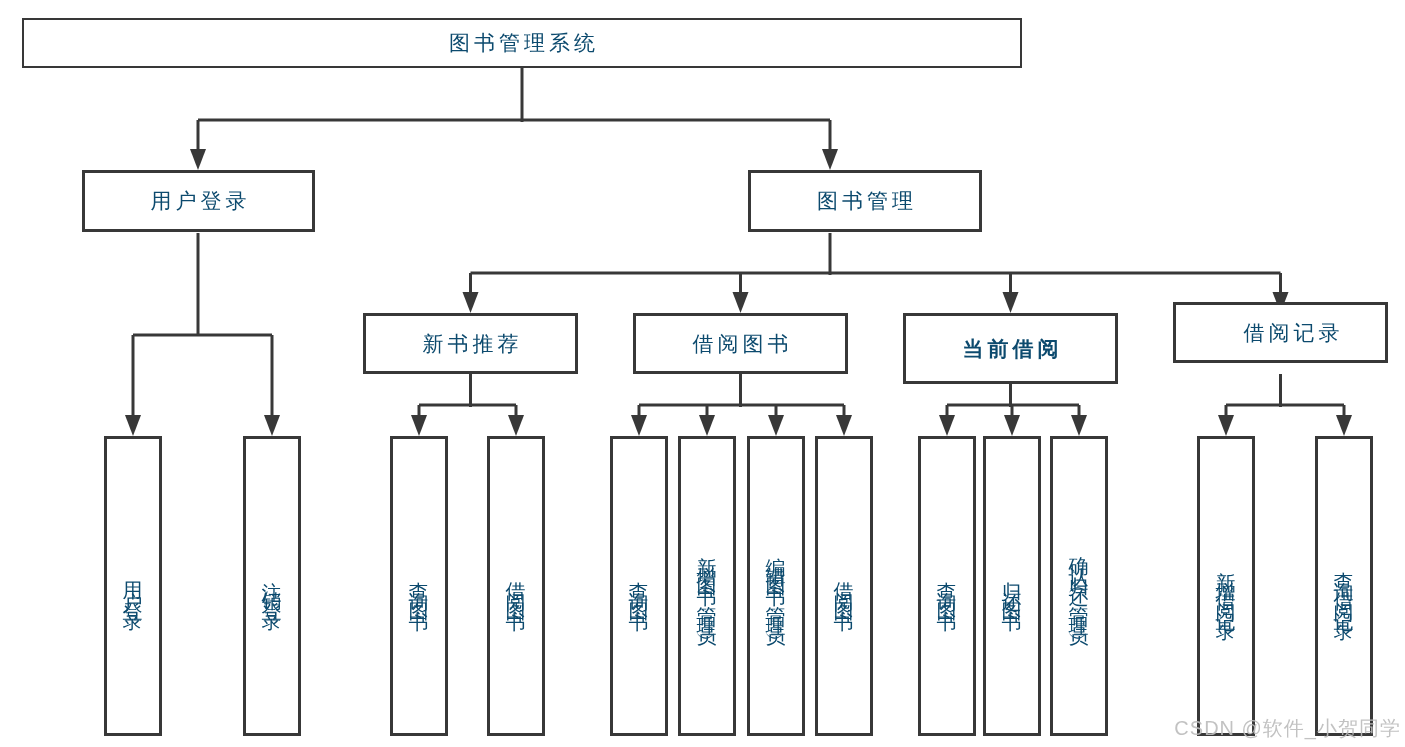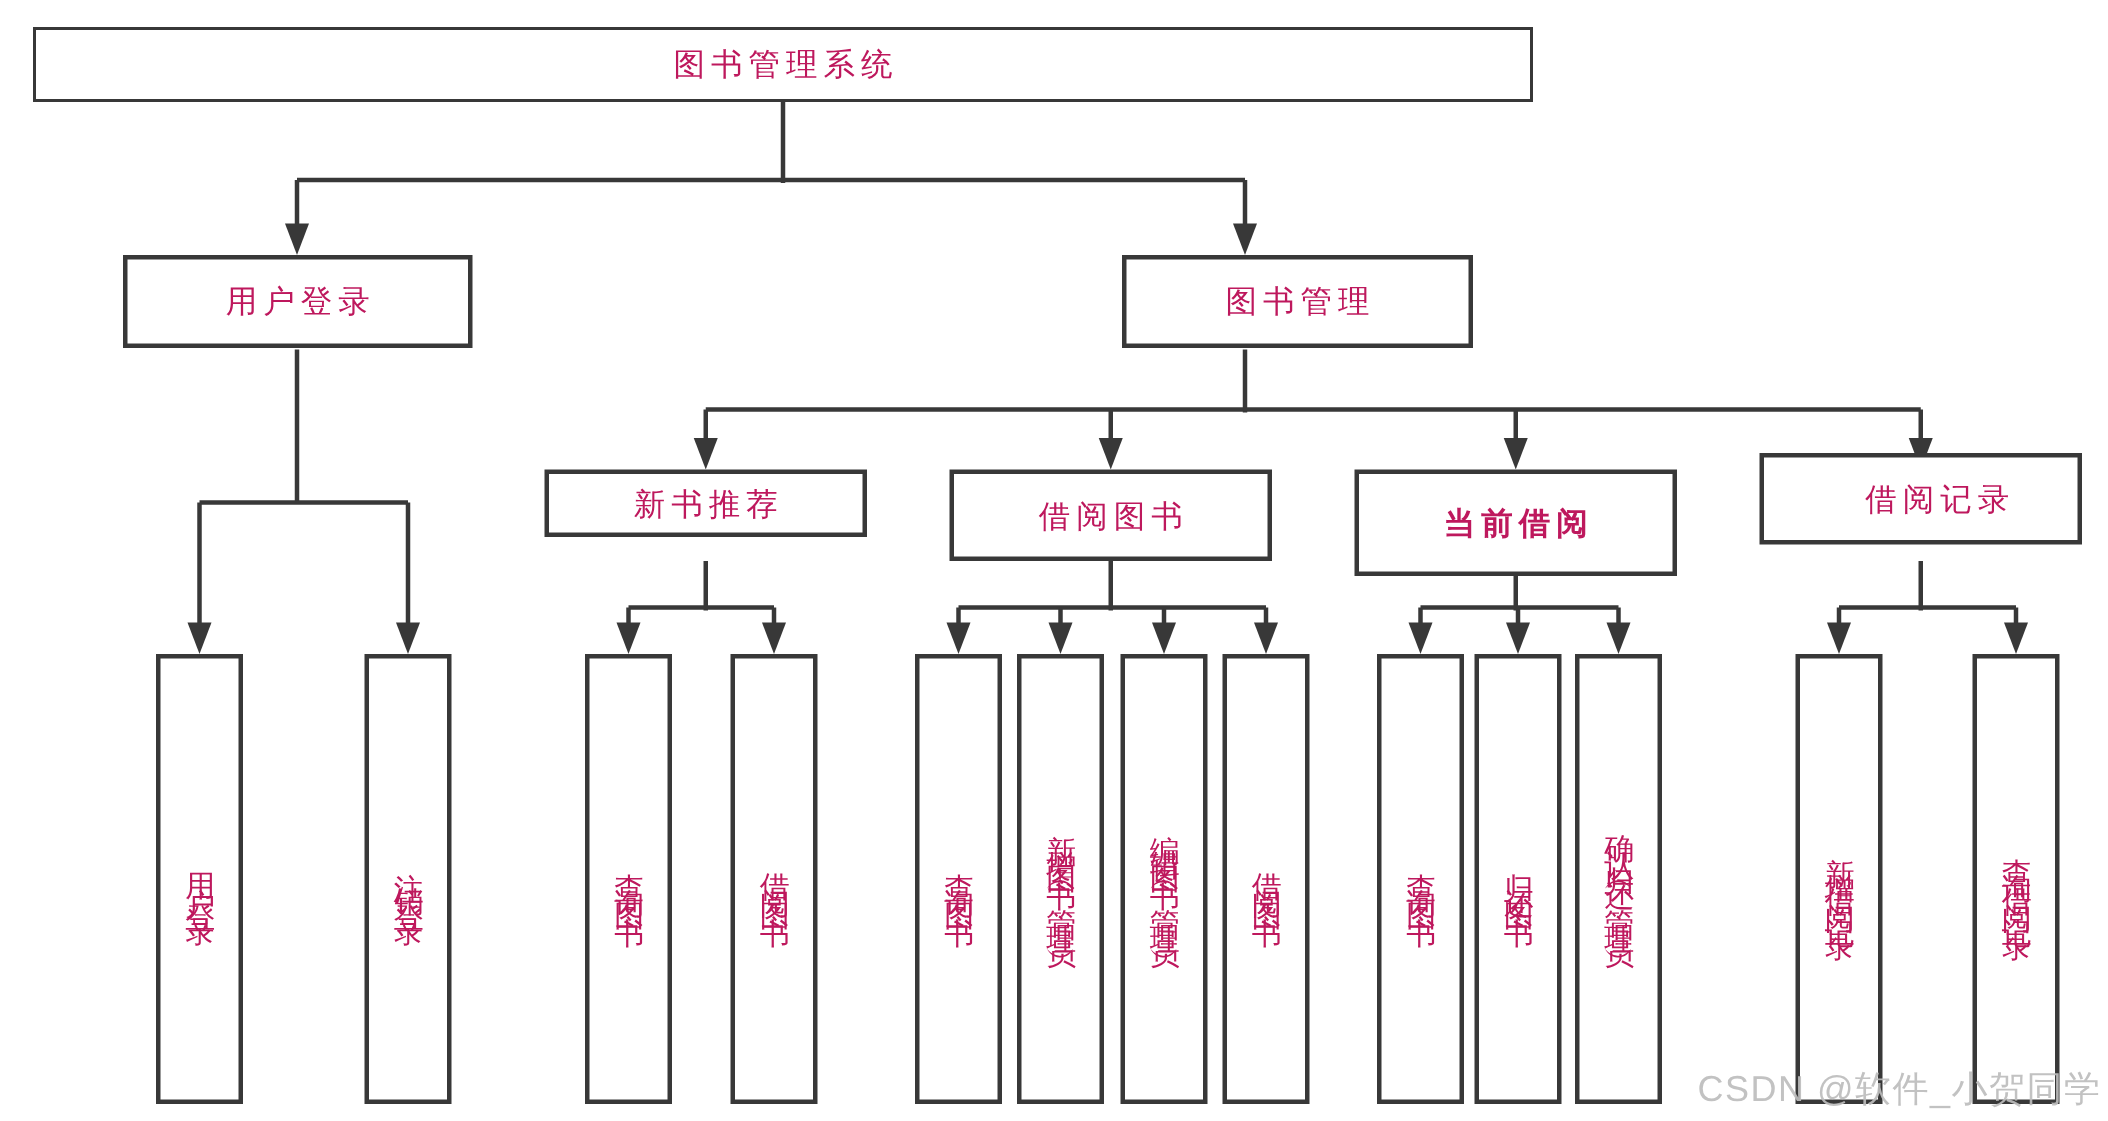--- a/index.html
+++ b/index.html
@@ -4,31 +4,31 @@
 <style>
   html,body{margin:0;padding:0;background:#ffffff;}
   .stage{
     position:relative;width:1405px;height:747px;background:#ffffff;overflow:hidden;
     font-family:"Liberation Sans","DejaVu Sans",sans-serif;color:#333333;
   }
   .wires{position:absolute;left:0;top:0;z-index:1;}
   .node{
     position:absolute;z-index:2;background:#ffffff;border:3px solid #383838;
     box-sizing:border-box;display:flex;align-items:center;justify-content:center;
-    color:#be185d;
+    color:#0c4a6e;
   }
   .root-node{border-width:2px;}
   .h-node span{font-size:21px;letter-spacing:4px;text-indent:4px;white-space:nowrap;}
   .v-node span{
     writing-mode:vertical-rl;text-orientation:mixed;
     font-size:20px;letter-spacing:10px;line-height:26px;white-space:nowrap;
   }
   .watermark{
     position:absolute;right:4px;bottom:5px;z-index:3;
-    font-size:24px;letter-spacing:1px;color:#bdbdbd;opacity:0.92;white-space:nowrap;
+    font-size:20px;letter-spacing:1px;color:#bdbdbd;opacity:0.92;white-space:nowrap;
   }
 </style>
 </head>
 <body>
 
 <div class="stage">
 
   <svg id="wires" class="wires" width="1405" height="747">
       <line x1="522" y1="68" x2="522" y2="122" stroke="#383838" stroke-width="3"></line>
       <line x1="198" y1="120" x2="830" y2="120" stroke="#383838" stroke-width="3"></line>
@@ -88,21 +88,21 @@
     <span>图书管理系统</span>
   </div>
 
   <div class="node h-node" style="left:82px;top:170px;width:233px;height:62px;">
     <span>用户登录</span>
   </div>
   <div class="node h-node" style="left:748px;top:170px;width:234px;height:62px;">
     <span>图书管理</span>
   </div>
 
-  <div class="node h-node" style="left:363px;top:313px;width:215px;height:45px;">
+  <div class="node h-node" style="left:363px;top:313px;width:215px;height:61px;">
     <span>新书推荐</span>
   </div>
   <div class="node h-node" style="left:633px;top:313px;width:215px;height:61px;">
     <span>借阅图书</span>
   </div>
   <div class="node h-node" style="left:903px;top:313px;width:215px;height:71px;font-weight:bold;">
     <span>当前借阅</span>
   </div>
   <div class="node h-node" style="left:1173px;top:302px;width:215px;height:61px;padding-left:22px;">
     <span>借阅记录</span>

